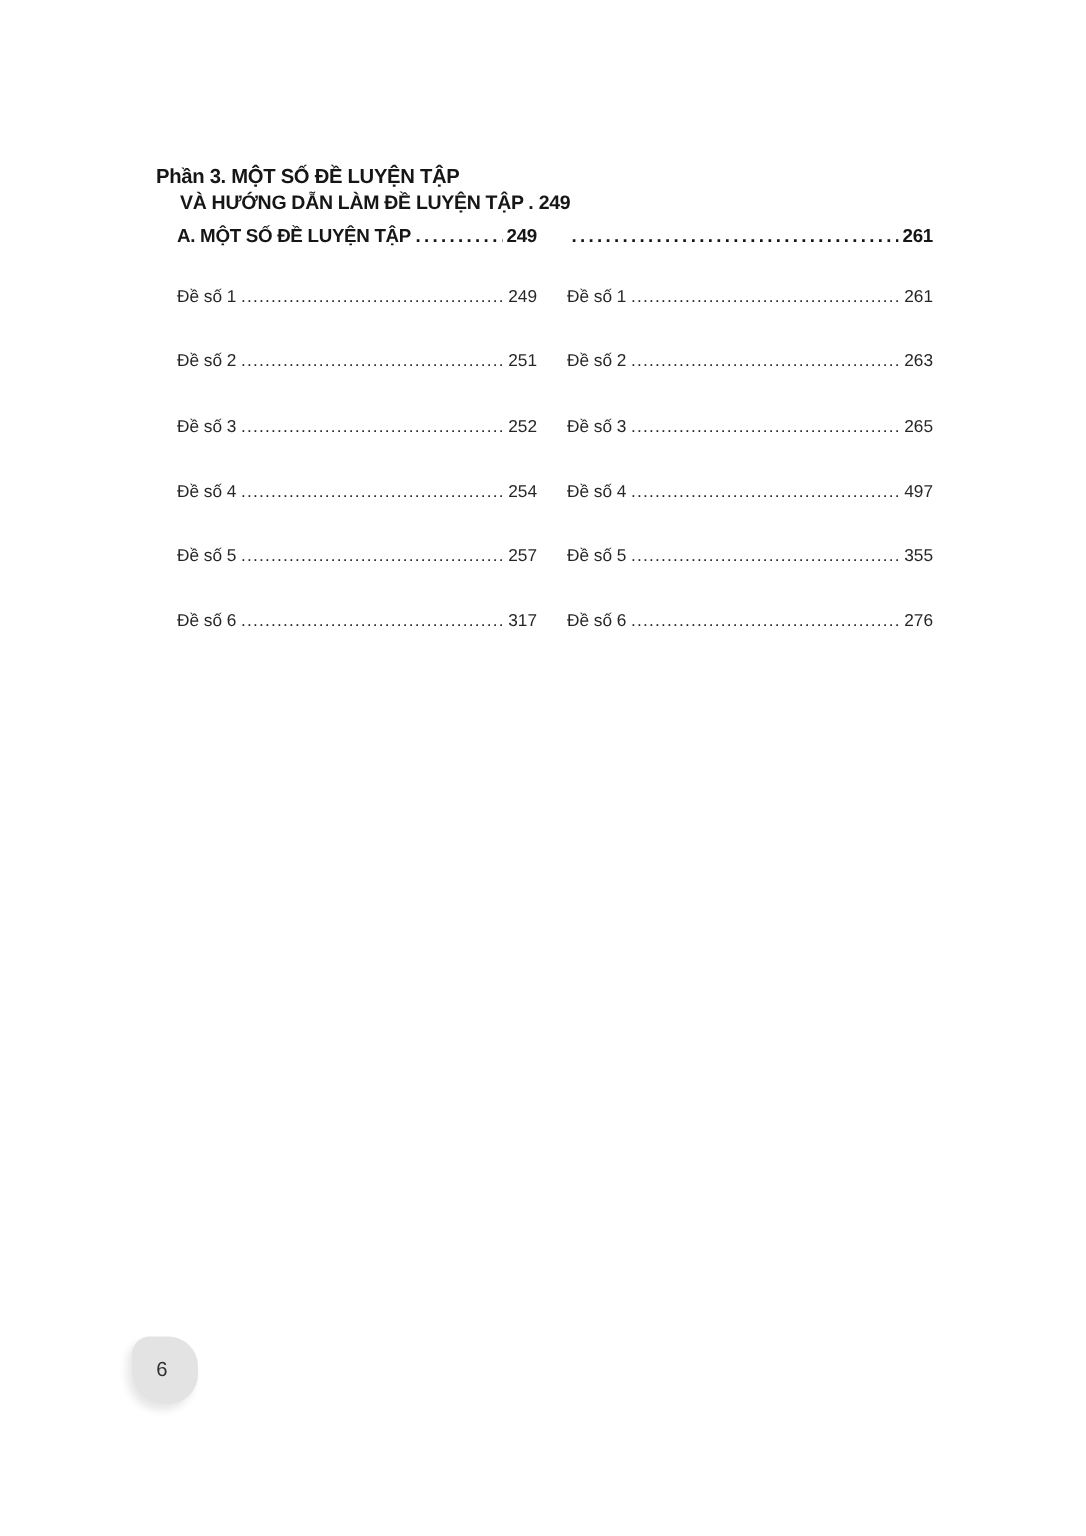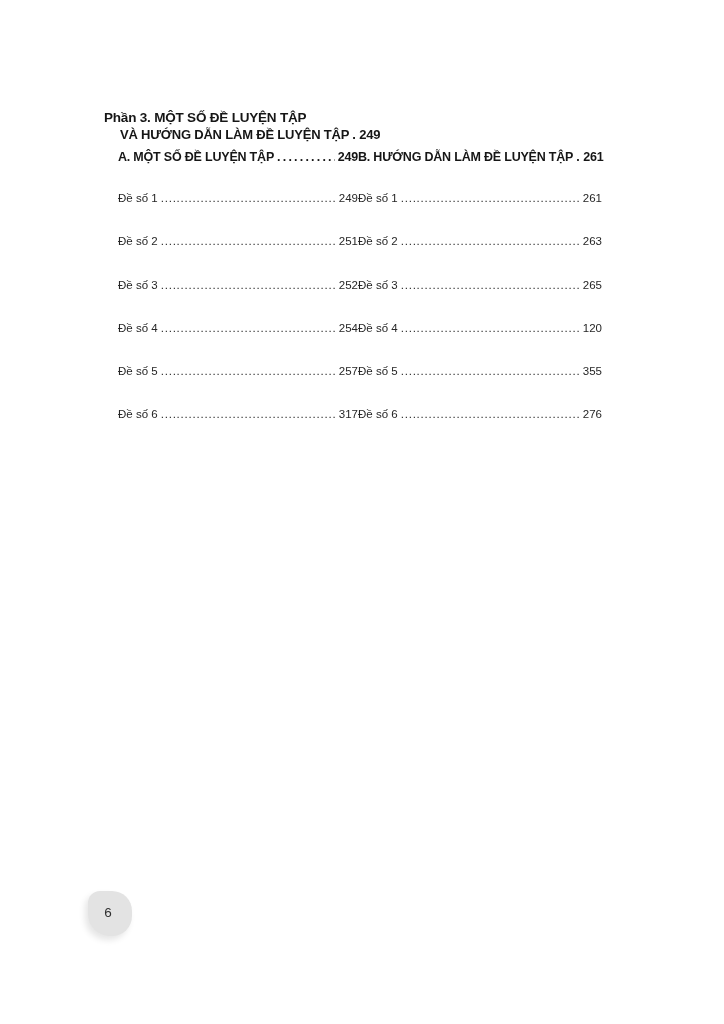--- a/index.html
+++ b/index.html
@@ -37,20 +37,21 @@
     font-size: 13px;
     line-height: 17px;
     letter-spacing: -0.2px;
     color: #161616;
   }
 
   .columns {
     display: flex;
     margin-left: 14px;
     margin-top: 6px;
+    gap: 20px;
   }
   .col-a { width: 240px; }
   .col-b { width: 244px; }
 
   .sec-heading {
     display: flex;
     font-weight: bold;
     font-size: 12.5px;
     line-height: 16px;
     letter-spacing: -0.2px;
@@ -156,21 +157,20 @@
         </div>
         <div class="toc-row">
           <span class="row-label">Đề số 6</span>
           <span class="lead-dots"></span>
           <span class="row-page">317</span>
         </div>
       </div>
 
       <div class="col-b">
         <div class="sec-heading">
-          <span class="sec-label">B. HƯỚNG DẪN LÀM ĐỀ LUYỆN TẬP</span>
           <span class="lead-dots bold-dots"></span>
           <span class="sec-page">261</span>
         </div>
         <div class="toc-row">
           <span class="row-label">Đề số 1</span>
           <span class="lead-dots"></span>
           <span class="row-page">261</span>
         </div>
         <div class="toc-row">
           <span class="row-label">Đề số 2</span>
@@ -178,21 +178,21 @@
           <span class="row-page">263</span>
         </div>
         <div class="toc-row">
           <span class="row-label">Đề số 3</span>
           <span class="lead-dots"></span>
           <span class="row-page">265</span>
         </div>
         <div class="toc-row">
           <span class="row-label">Đề số 4</span>
           <span class="lead-dots"></span>
-          <span class="row-page">120</span>
+          <span class="row-page">497</span>
         </div>
         <div class="toc-row">
           <span class="row-label">Đề số 5</span>
           <span class="lead-dots"></span>
           <span class="row-page">355</span>
         </div>
         <div class="toc-row">
           <span class="row-label">Đề số 6</span>
           <span class="lead-dots"></span>
           <span class="row-page">276</span>

